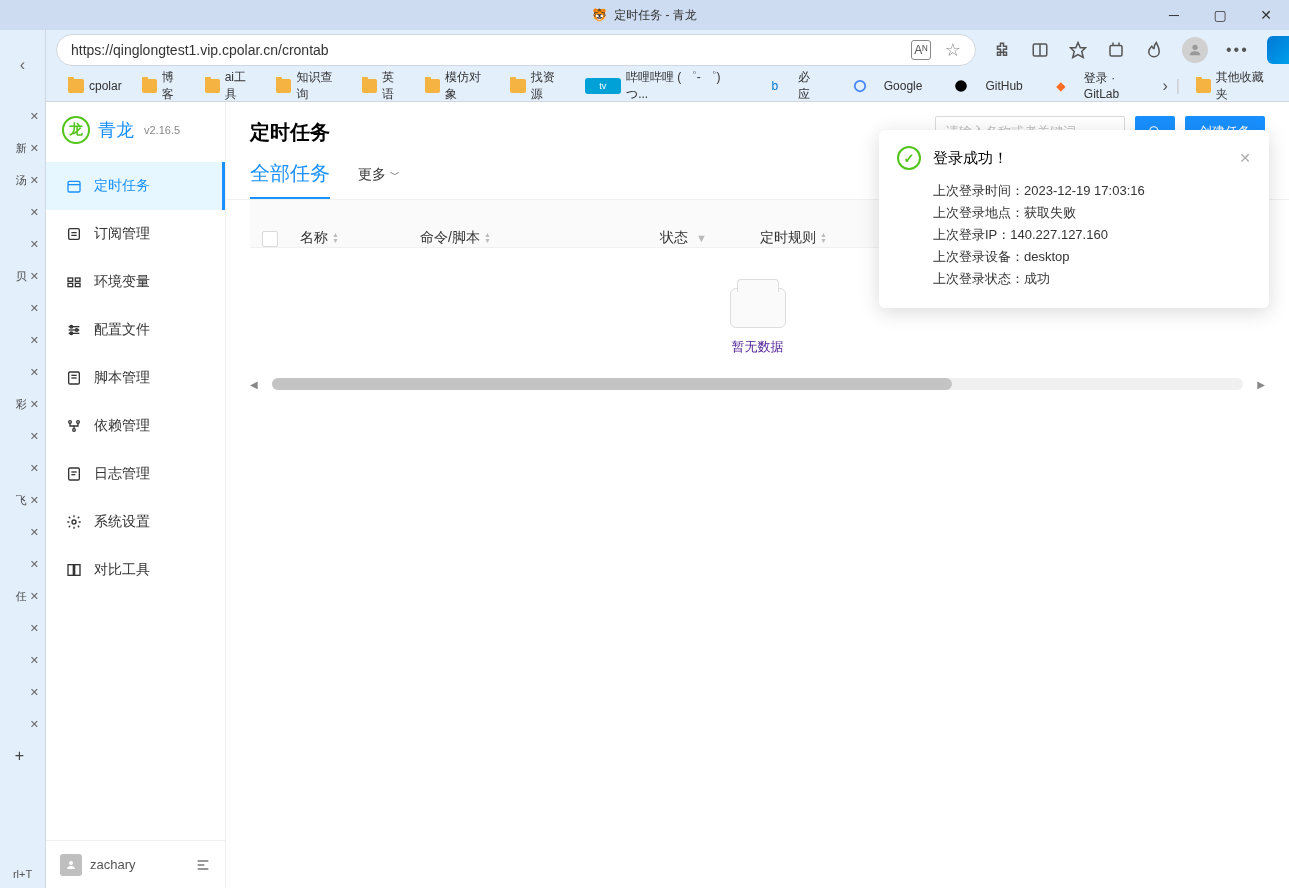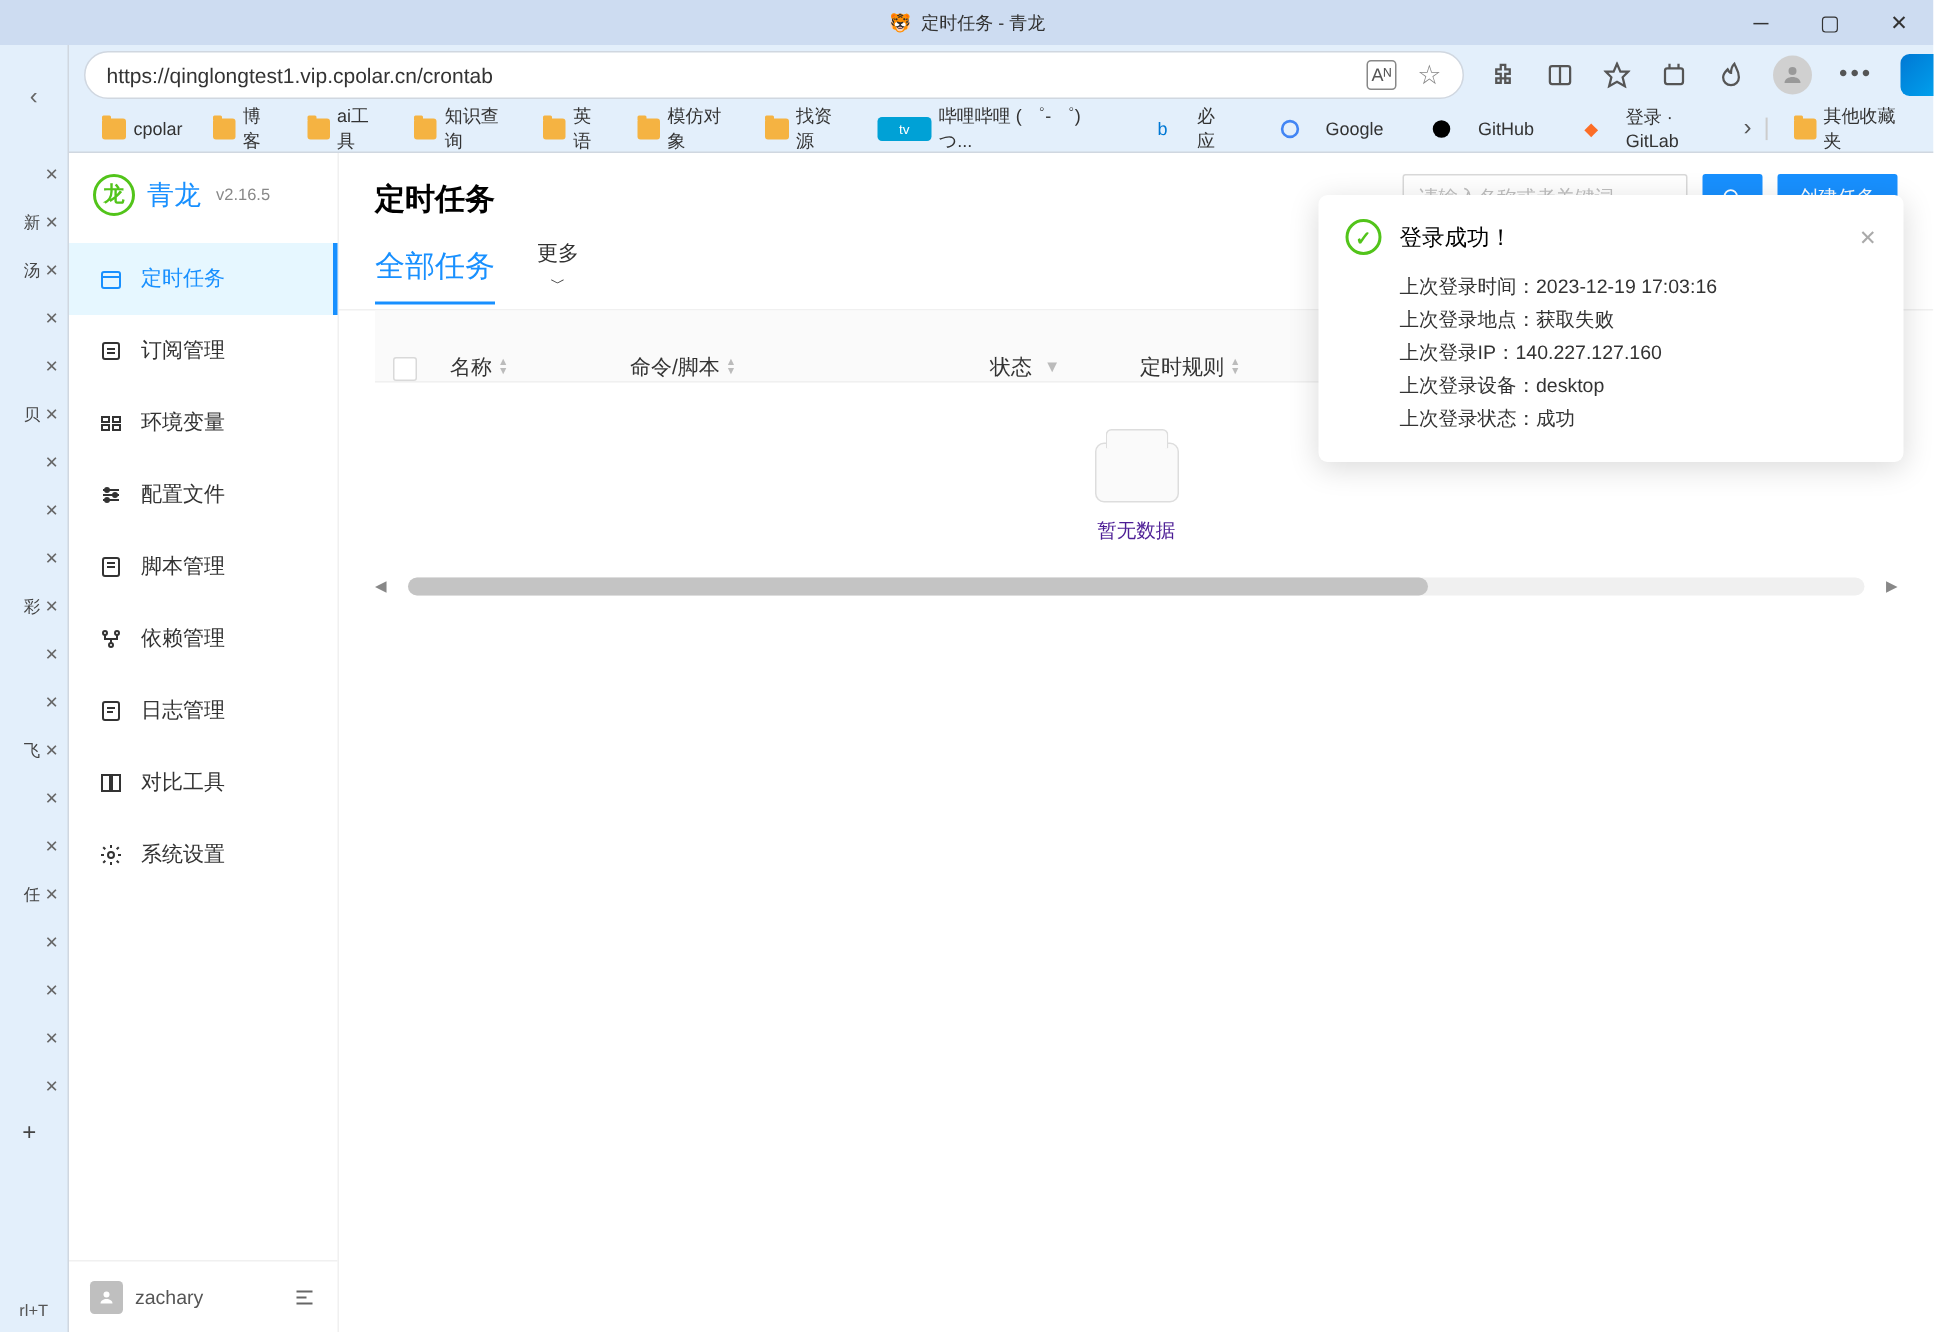--- a/index.html
+++ b/index.html
@@ -55,21 +55,21 @@
 .content-header { padding: 14px 24px 0 24px; display: flex; align-items: center; }
 .page-title { font-size: 20px; font-weight: 600; color: #000; }
 .header-actions { margin-left: auto; display: flex; gap: 10px; align-items: center; }
 .search-box { width: 190px; height: 32px; border: 1px solid #d9d9d9; border-radius: 2px; padding: 0 10px; font-size: 13px; color: #bbb; display: flex; align-items: center; }
 .search-btn { width: 40px; height: 32px; background: #1890ff; border-radius: 2px; display: flex; align-items: center; justify-content: center; color: #fff; }
 .create-btn { height: 32px; padding: 0 14px; background: #1890ff; color: #fff; border-radius: 2px; font-size: 13px; display: flex; align-items: center; }
 
 .tabs-row { display: flex; align-items: center; padding: 12px 24px 0 24px; border-bottom: 1px solid #f0f0f0; gap: 28px; }
 .tab { padding-bottom: 10px; font-size: 20px; color: #333; cursor: pointer; }
 .tab.active { color: #1890ff; border-bottom: 2px solid #1890ff; }
-.tab-more { display: flex; align-items: center; gap: 4px; color: #333; padding-bottom: 10px; font-size: 14px; flex-direction: column; }
+.tab-more { display: flex; align-items: center; gap: 4px; color: #333; padding-bottom: 10px; font-size: 14px; }
 
 .table-area { padding: 0 24px; }
 .table-header { display: flex; align-items: flex-end; height: 48px; border-bottom: 1px solid #f0f0f0; background: #fafafa; }
 .th { font-size: 14px; color: #333; display: flex; align-items: center; gap: 4px; }
 .th-check { width: 50px; padding-left: 12px; }
 .th-name { width: 120px; }
 .th-cmd { width: 240px; }
 .th-status { width: 100px; }
 .th-cron { width: 120px; }
 .checkbox { width: 16px; height: 16px; border: 1px solid #d9d9d9; border-radius: 2px; background: #fff; }
@@ -377,34 +377,34 @@
               <rect x="4" y="3" width="16" height="18" rx="2"></rect>
               <line x1="8" y1="9" x2="16" y2="9"></line>
               <line x1="8" y1="13" x2="14" y2="13"></line>
             </svg>
           </span>
           <span>日志管理</span>
         </div>
       <div class="menu-item">
           <span class="menu-icon">
             <svg width="16" height="16" viewBox="0 0 24 24" fill="none" stroke="currentColor" stroke-width="2">
+              <circle cx="12" cy="12" r="3"></circle>
+              <path d="M12 2v3M12 19v3M4.2 4.2l2.1 2.1M17.7 17.7l2.1 2.1M2 12h3M19 12h3M4.2 19.8l2.1-2.1M17.7 6.3l2.1-2.1"></path>
+            </svg>
+          </span>
+          <span>系统设置</span>
+        </div>
+      <div class="menu-item">
+          <span class="menu-icon">
+            <svg width="16" height="16" viewBox="0 0 24 24" fill="none" stroke="currentColor" stroke-width="2">
               <rect x="3" y="4" width="8" height="16"></rect>
               <rect x="13" y="4" width="8" height="16"></rect>
             </svg>
           </span>
           <span>对比工具</span>
-        </div>
-      <div class="menu-item">
-          <span class="menu-icon">
-            <svg width="16" height="16" viewBox="0 0 24 24" fill="none" stroke="currentColor" stroke-width="2">
-              <circle cx="12" cy="12" r="3"></circle>
-              <path d="M12 2v3M12 19v3M4.2 4.2l2.1 2.1M17.7 17.7l2.1 2.1M2 12h3M19 12h3M4.2 19.8l2.1-2.1M17.7 6.3l2.1-2.1"></path>
-            </svg>
-          </span>
-          <span>系统设置</span>
         </div>
     </div>
     <div class="sidebar-footer">
       <div class="user-avatar">
           <svg width="12" height="12" viewBox="0 0 24 24" fill="#fff">
             <circle cx="12" cy="8" r="4"></circle>
             <path d="M4 20c0-4 4-6 8-6s8 2 8 6"></path>
           </svg>
         </div>
       <span>zachary</span>

